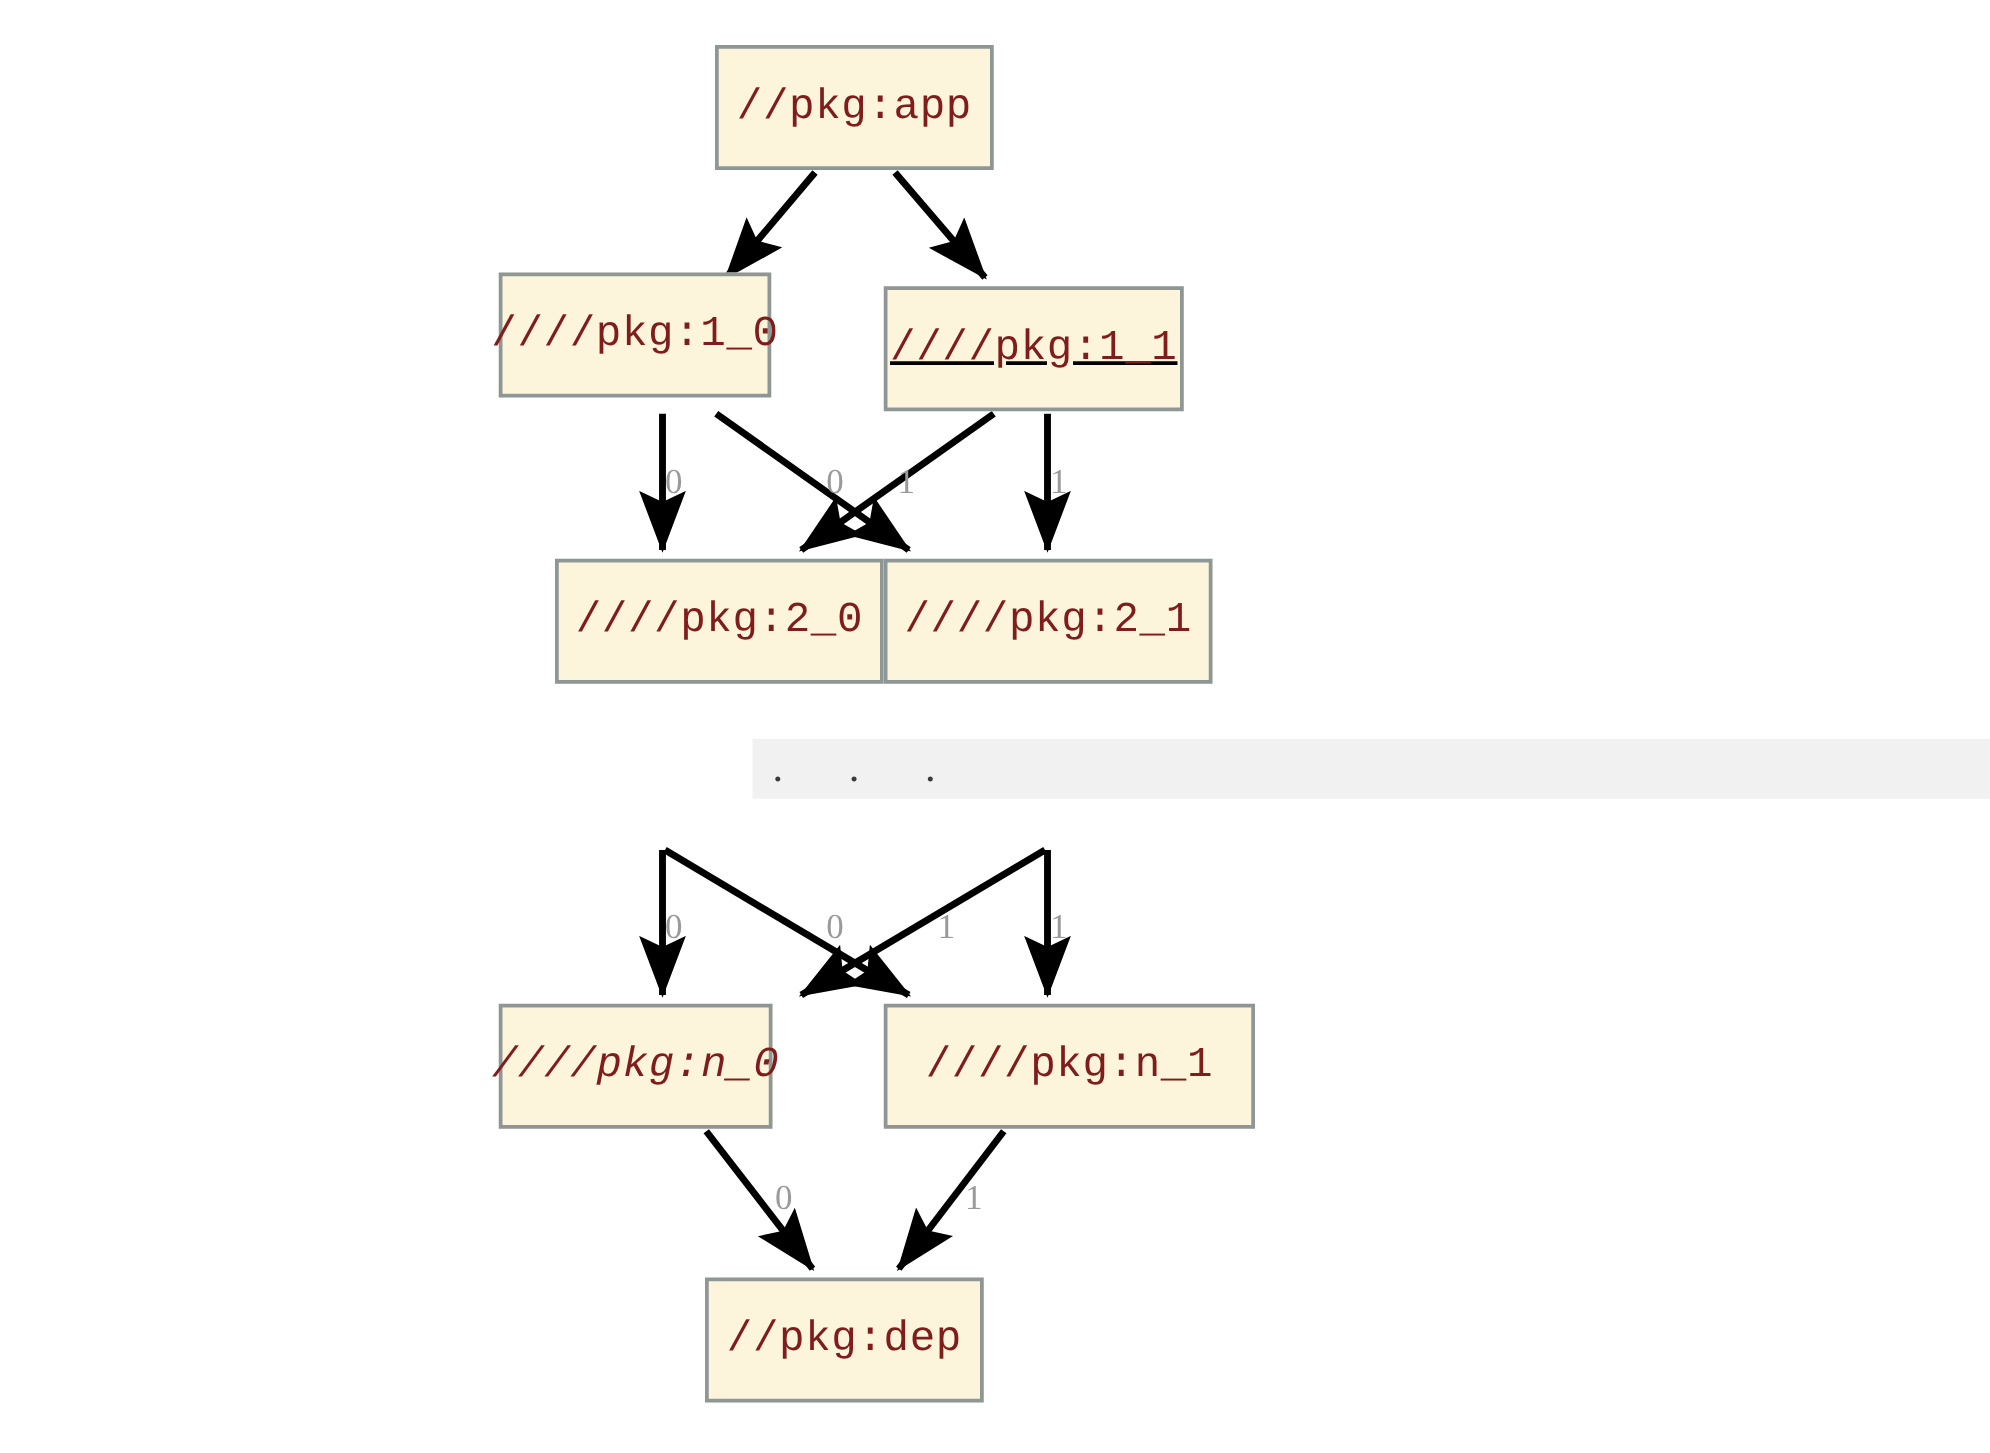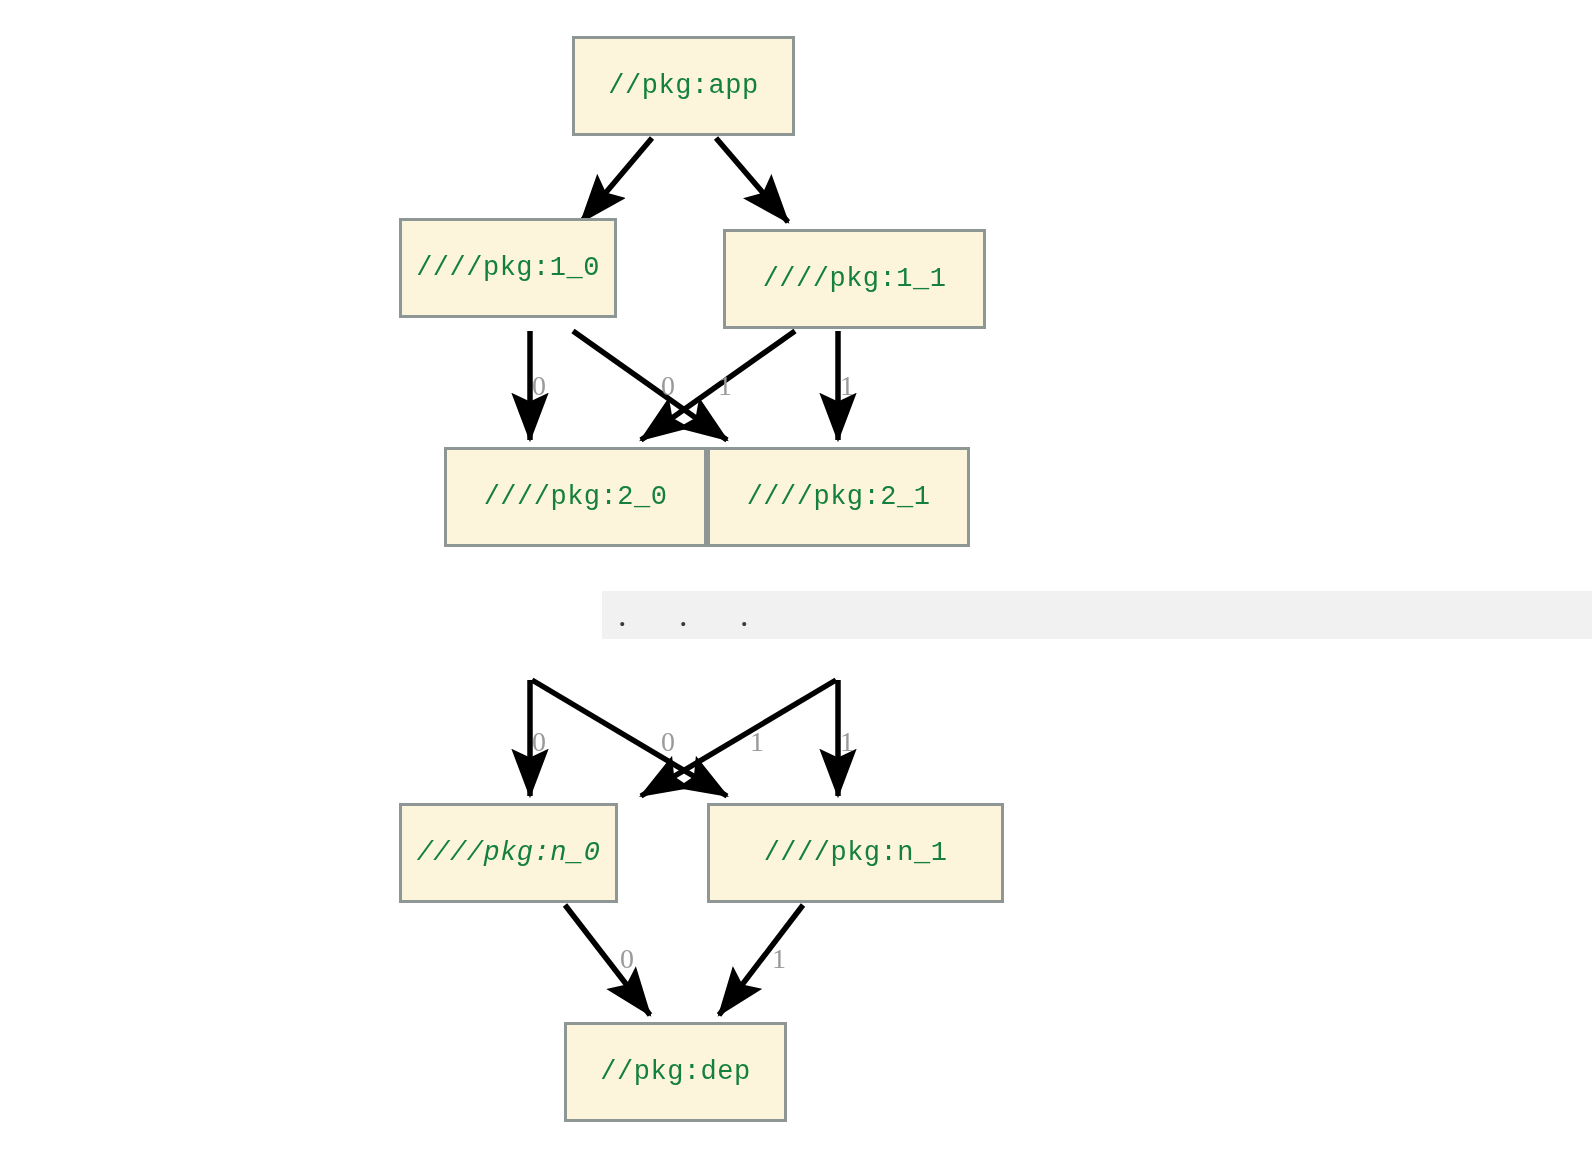--- a/index.html
+++ b/index.html
@@ -29,22 +29,22 @@
     position: absolute;
     box-sizing: border-box;
     background: #fcf5dc;
     border: 3px solid #8f9796;
     display: flex;
     align-items: center;
     justify-content: center;
   }
   .node-label {
     font-family: "Liberation Mono", "DejaVu Sans Mono", monospace;
-    font-size: 27px;
-    color: #15803d;
+    font-size: 34px;
+    color: #7f1d1d;
     letter-spacing: 0.5px;
     white-space: pre;
     line-height: 1;
     text-align: right;
   }
   .edge-label {
     position: absolute;
     font-family: "Liberation Serif", "DejaVu Serif", serif;
     font-size: 28px;
     color: #9a9a9a;
@@ -106,21 +106,21 @@
   </svg>
 
   <div class="node-box" style="left:572px; top:36px; width:223px; height:100px;">
     <span class="node-label">//pkg:app</span>
   </div>
 
   <div class="node-box" style="left:399px; top:218px; width:218px; height:100px;">
     <span class="node-label">////pkg:1_0</span>
   </div>
 
-  <div class="node-box" style="left:723px; top:229px; width:263px; height:100px;">
+  <div class="node-box" style="left:707px; top:229px; width:240px; height:100px;text-decoration:underline;">
     <span class="node-label">////pkg:1_1</span>
   </div>
 
   <div class="node-box" style="left:399px; top:447px; width:263px; height:100px;margin-left:45px;">
     <span class="node-label">////pkg:2_0</span>
   </div>
 
   <div class="node-box" style="left:707px; top:447px; width:263px; height:100px;">
     <span class="node-label">////pkg:2_1</span>
   </div>

